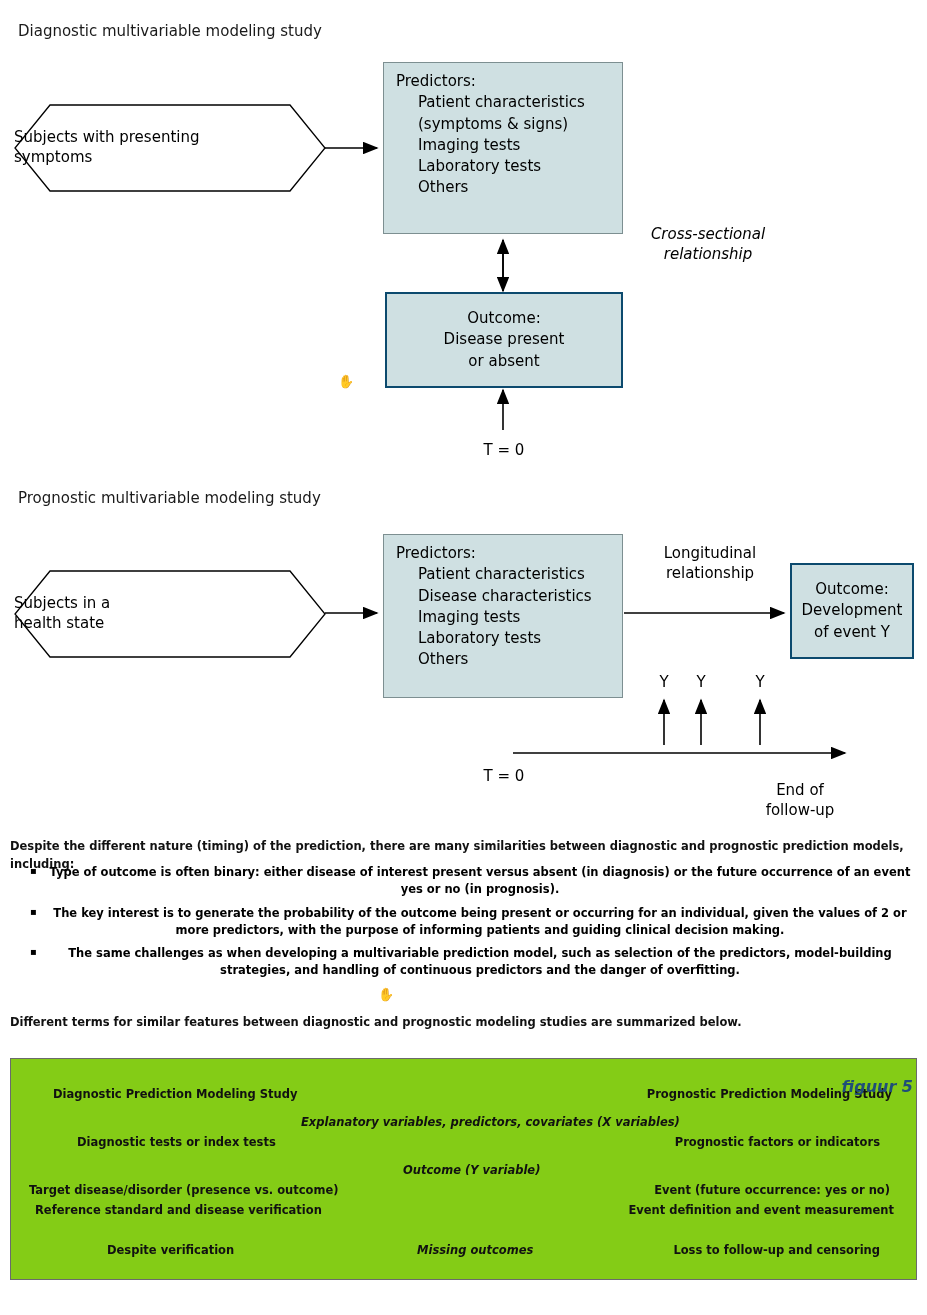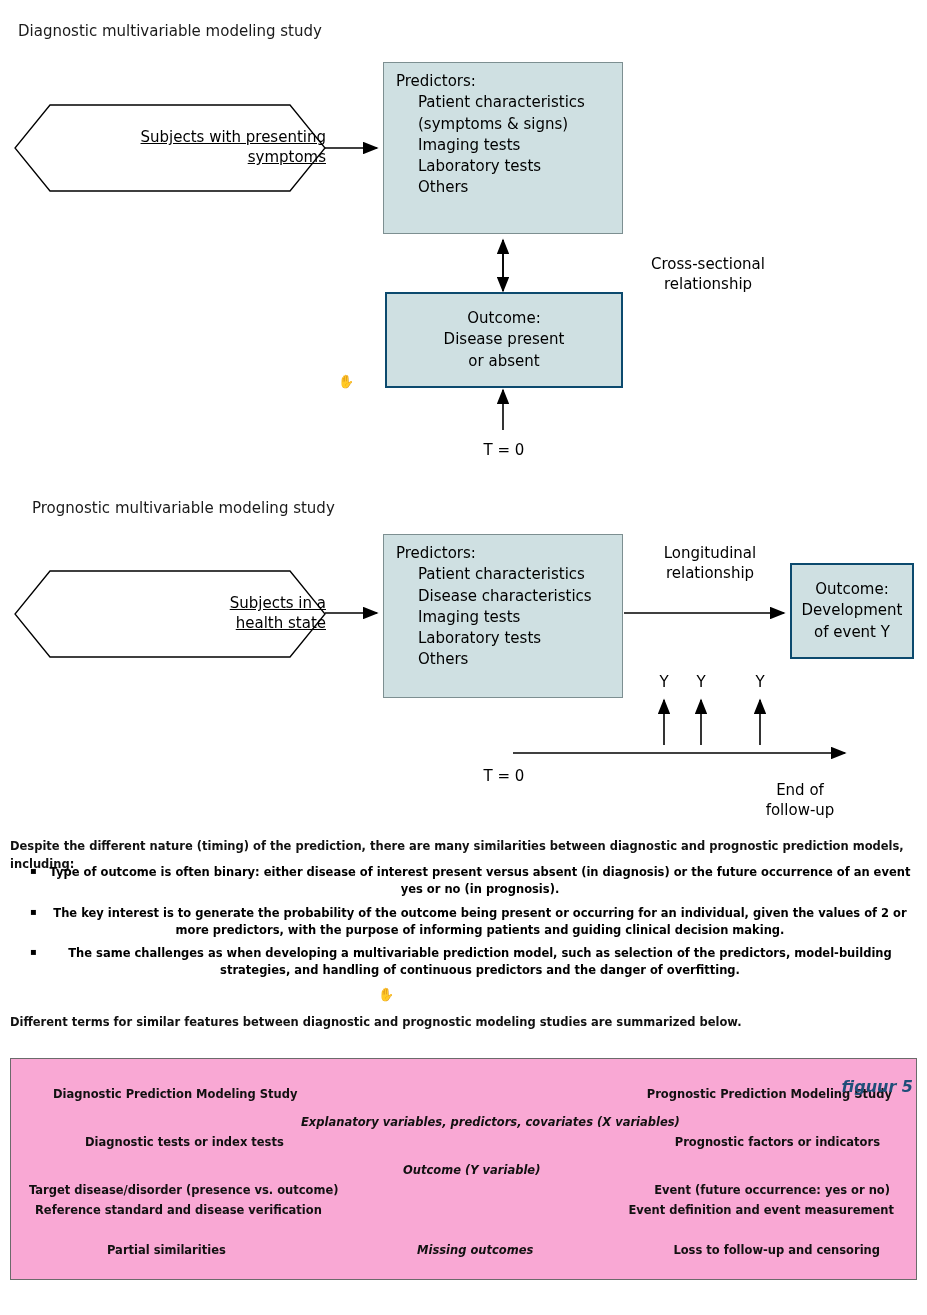--- a/index.html
+++ b/index.html
@@ -31,27 +31,26 @@
   
   .hex {
     position: absolute;
   }
   .hex svg { display: block; }
   .hex .hex-label {
     position: absolute;
     left: 0; right: 0; top: 0; bottom: 0;
     display: flex;
     flex-direction: column;
-    align-items: flex-end;
+    align-items: flex-start;
     justify-content: center;
     font-size: 15px;
     line-height: 1.32;
     text-align: center;
     color: #000;
-    text-decoration: underline;
   }
 
   .box {
     position: absolute;
     background: #cfe0e2;
     border: 1px solid #7d8f91;
     box-sizing: border-box;
   }
   .box-inner {
     padding: 8px 10px 8px 12px;
@@ -116,21 +115,21 @@
     left: -14px;
     top: -1px;
     font-size: 10px;
   }
 
   
   .tablebox {
     position: absolute;
     border: 1px solid #6b6b6b;
     box-sizing: border-box;
-    background: #f9a8d4;
+    background: #84cc16;
   }
   .tcell {
     position: absolute;
     font-size: 11.5px;
     font-weight: bold;
     color: #111;
     white-space: nowrap;
   }
   .tcell.mid {
     font-style: italic;
@@ -213,30 +212,30 @@
   </div>
 
   <div class="box-center" style="left:385px; top:292px; width:238px; height:96px;">
     <div class="txt">
       <div>Outcome:</div>
       <div>Disease present</div>
       <div>or absent</div>
     </div>
   </div>
 
-  <div class="plain-label" style="left:638px; top:254px; width:140px;">
+  <div class="plain-label" style="left:638px; top:224px; width:140px;font-style:italic;">
     <div>Cross-sectional</div>
     <div>relationship</div>
   </div>
 
   <div class="plain-label" style="left:462px; top:440px; width:84px;">T = 0</div>
 
   <div class="cursor" style="left:338px; top:374px;">✋</div>
 
-  <div class="abs section-title" style="left:18px; top:499px;margin-left:14px;">Prognostic multivariable modeling study</div>
+  <div class="abs section-title" style="left:18px; top:489px;">Prognostic multivariable modeling study</div>
 
   <div class="hex" style="left:14px; top:570px; width:312px; height:88px;">
     <svg width="312" height="88" viewBox="0 0 312 88">
       <polygon points="36,1 276,1 311,44 276,87 36,87 1,44" fill="#ffffff" stroke="#000000" stroke-width="1.3"></polygon>
     </svg>
     <div class="hex-label">
       <span>Subjects in a</span>
       <span>health state</span>
     </div>
   </div>
@@ -289,30 +288,30 @@
   <div class="cursor" style="left:378px; top:987px;">✋</div>
 
   <div class="body-text" style="left:10px; top:1014px; width:905px;">Different terms for similar features between diagnostic and prognostic modeling studies are summarized below.</div>
 
   <div class="tablebox" style="left:10px; top:1058px; width:907px; height:222px;">
 
     <div class="tcell l" style="left:42px; top:28px;">Diagnostic Prediction Modeling Study</div>
     <div class="tcell r" style="right:24px; top:28px;padding-left:7px;">Prognostic Prediction Modeling Study</div>
 
     <div class="tcell mid" style="left:290px; top:56px;">Explanatory variables, predictors, covariates (X variables)</div>
-    <div class="tcell l" style="left:74px; top:76px;">Diagnostic tests or index tests</div>
+    <div class="tcell l" style="left:66px; top:76px;">Diagnostic tests or index tests</div>
     <div class="tcell r" style="right:36px; top:76px;">Prognostic factors or indicators</div>
 
     <div class="tcell mid" style="left:392px; top:104px;">Outcome (Y variable)</div>
     <div class="tcell l" style="left:18px; top:124px;">Target disease/disorder (presence vs. outcome)</div>
     <div class="tcell r" style="right:26px; top:124px;">Event (future occurrence: yes or no)</div>
 
     <div class="tcell l" style="left:24px; top:144px;">Reference standard and disease verification</div>
     <div class="tcell r" style="right:22px; top:144px;">Event definition and event measurement</div>
 
     <div class="tcell mid" style="left:406px; top:184px;">Missing outcomes</div>
-    <div class="tcell l" style="left:96px; top:184px;">Partial similarities</div>
+    <div class="tcell l" style="left:96px; top:184px;">Despite verification</div>
     <div class="tcell r" style="right:36px; top:184px;">Loss to follow-up and censoring</div>
   </div>
 
   <div class="figcap">figuur 5</div>
 
 </div>
 
 </body></html>

